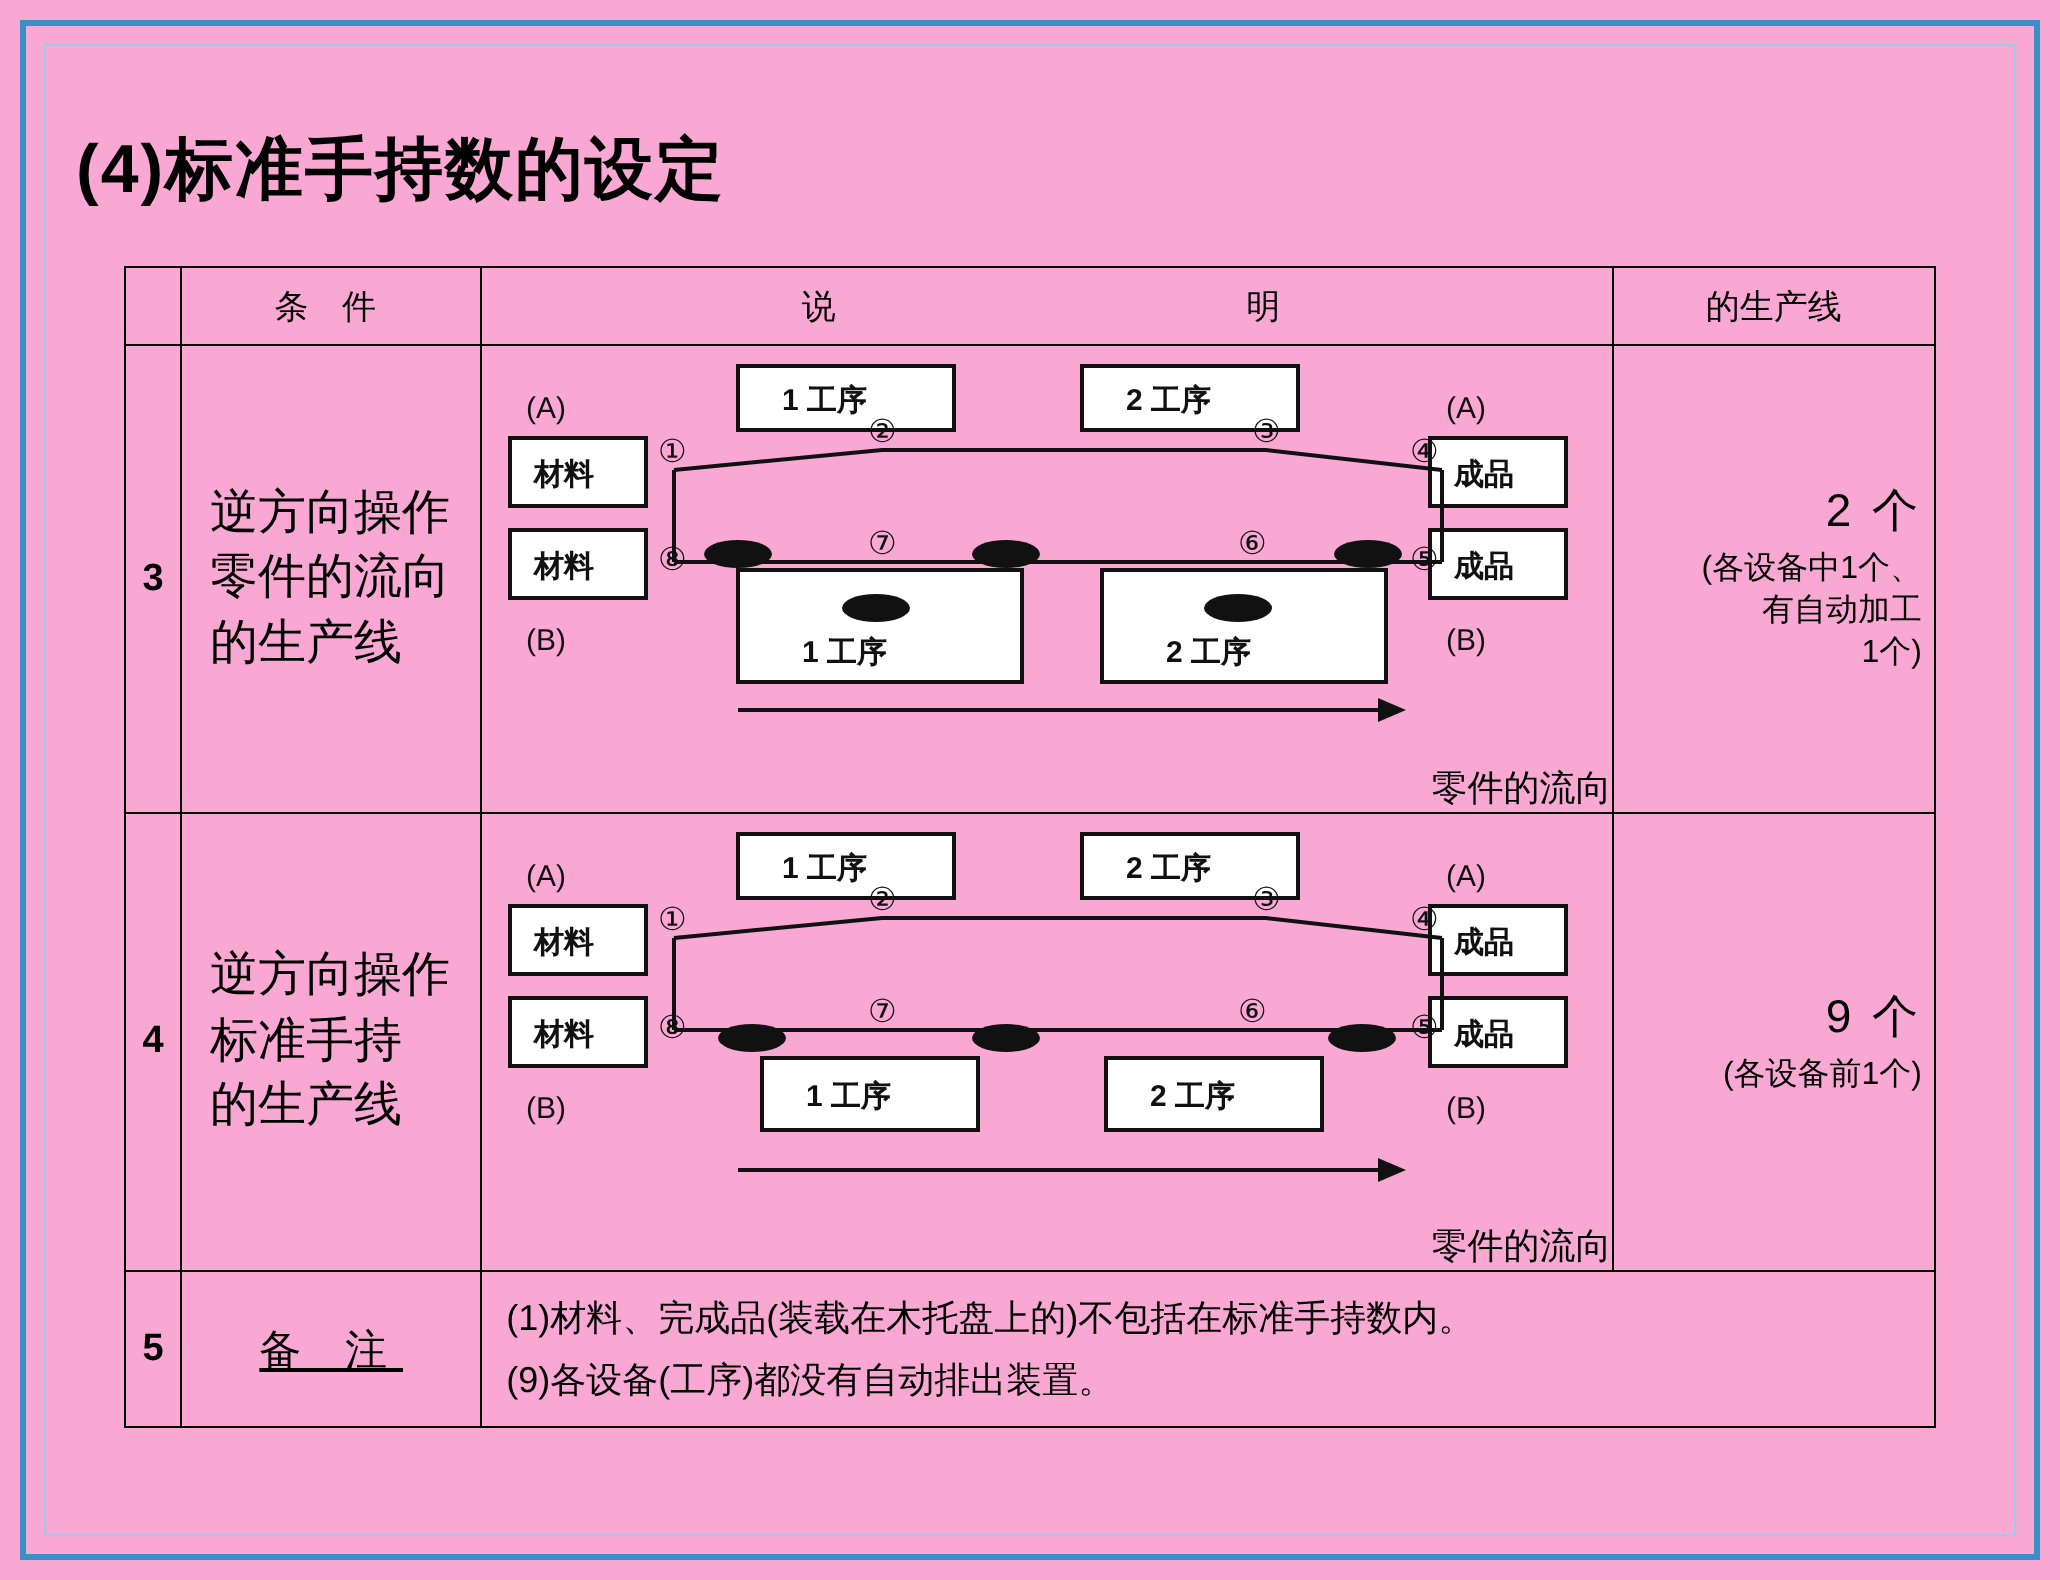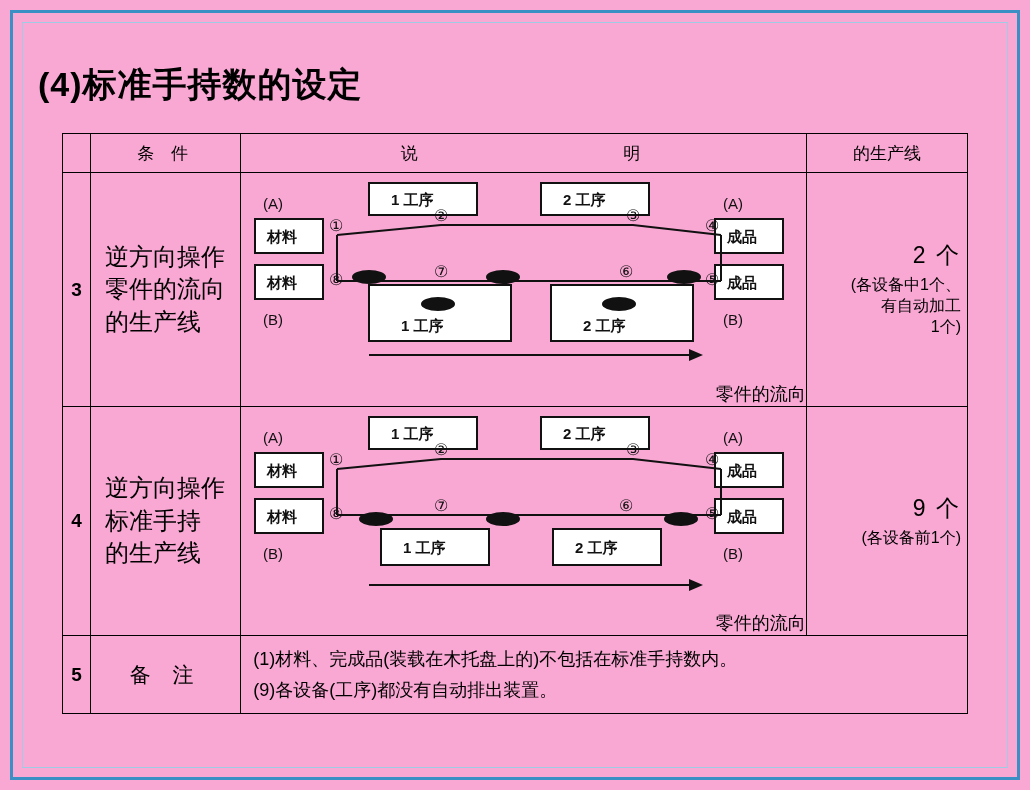--- a/index.html
+++ b/index.html
@@ -100,20 +100,21 @@
   .flow-caption {
     text-align: right;
     font-size: 18px;
     margin-top: -6px;
     color: #000;
   }
   .cell-note-label {
     text-align: center;
     font-size: 21px;
     letter-spacing: 8px;
+    text-decoration: underline;
   }
 </style>
 </head>
 <body>
 
 <div id="slide">
 
   <div class="slide-border-outer"></div>
   <div class="slide-border-inner"></div>
 

